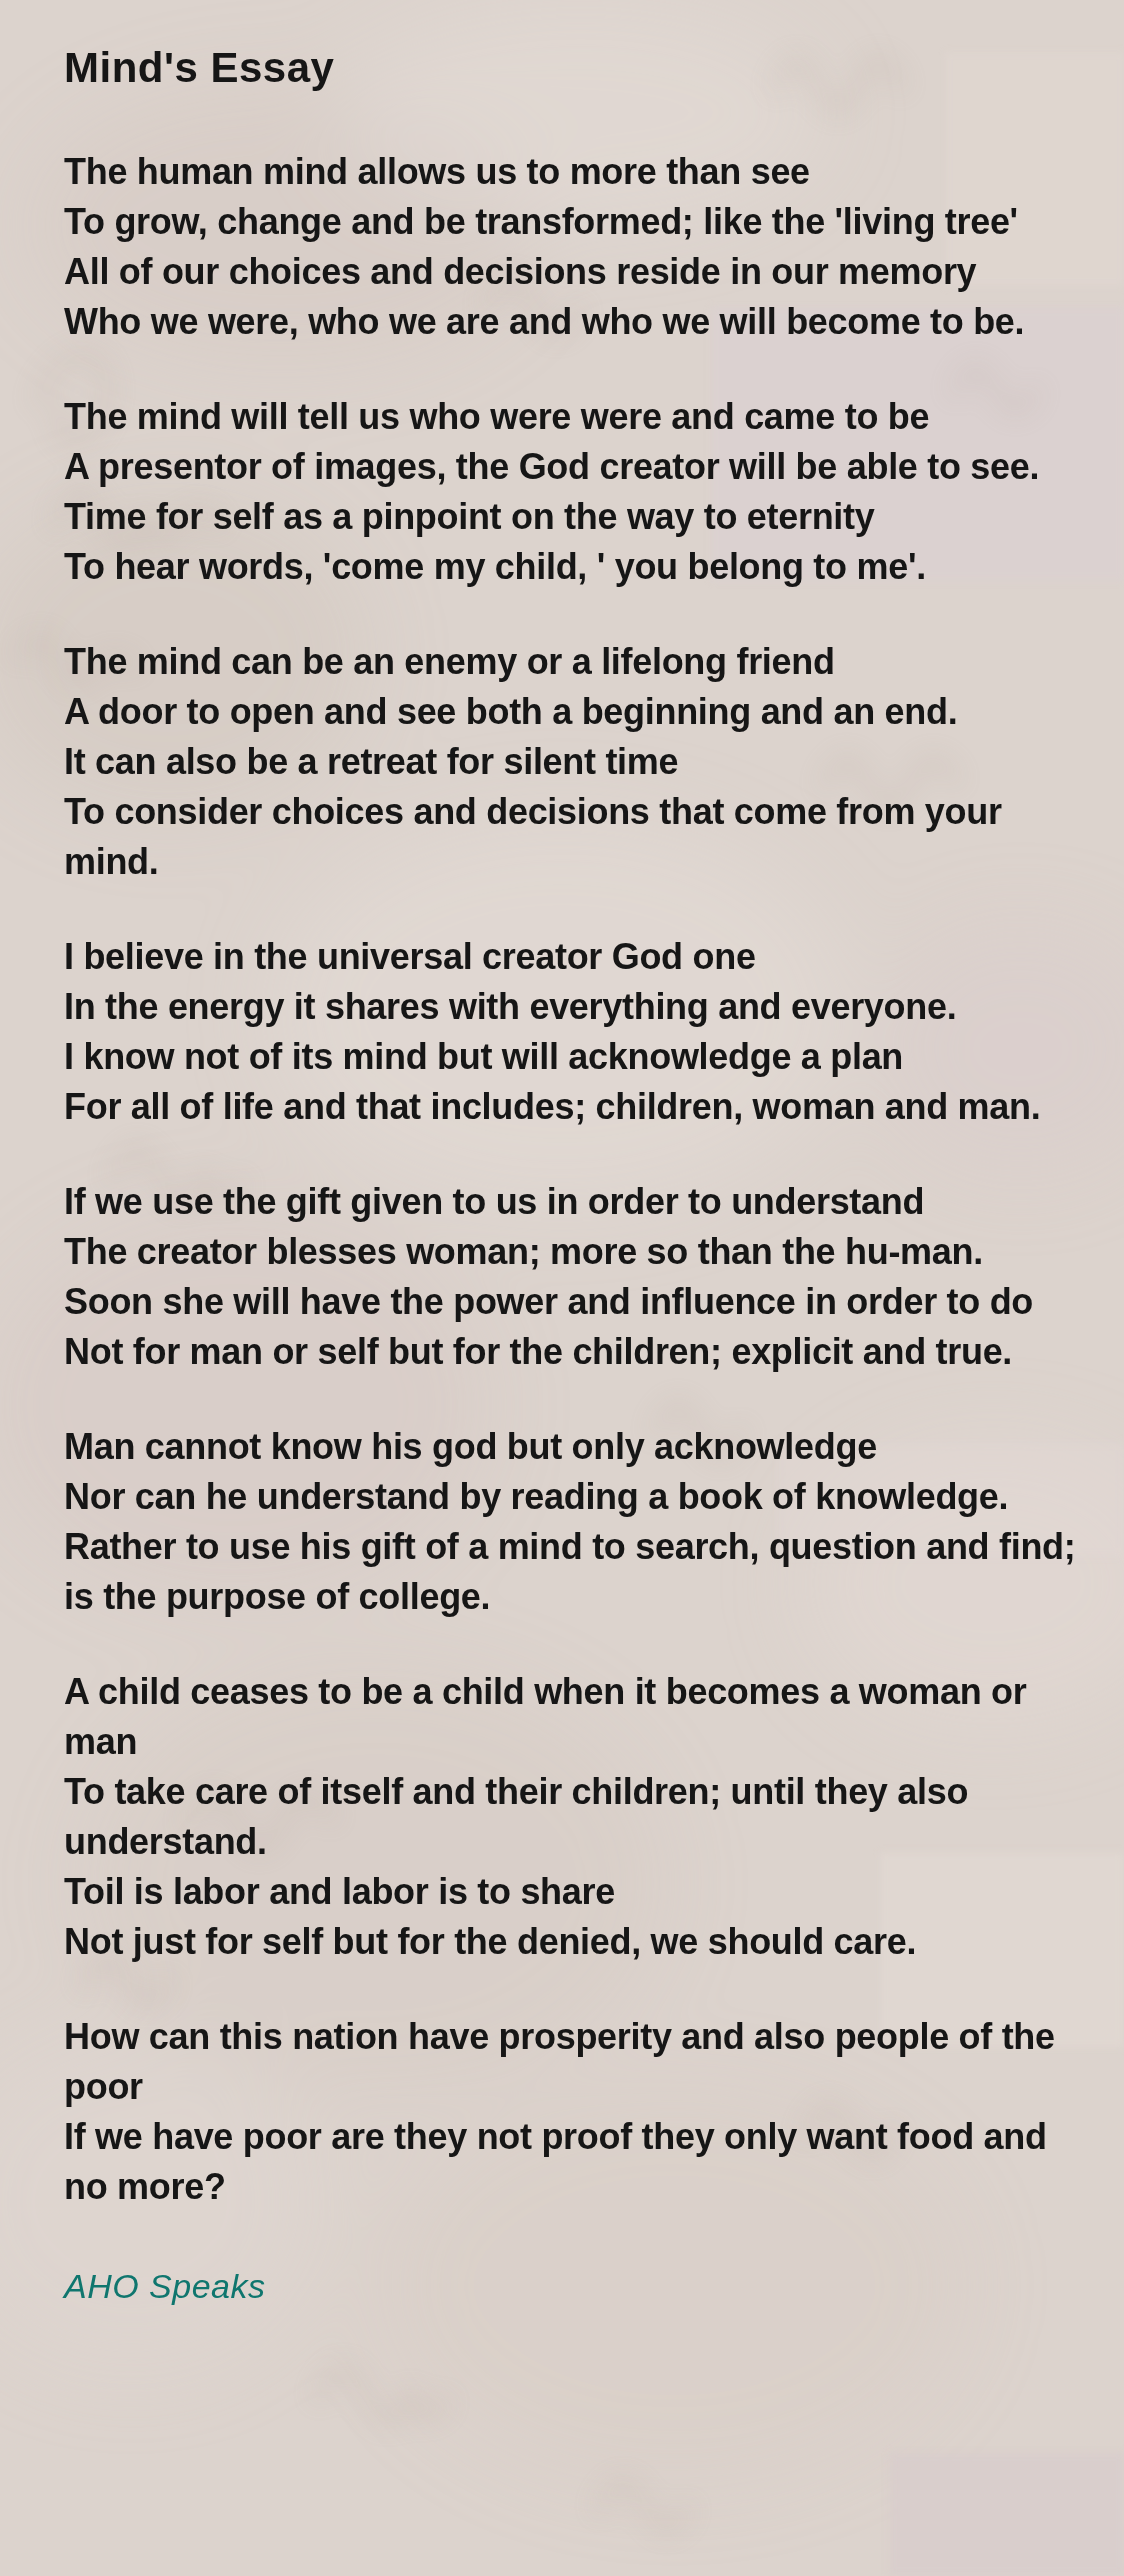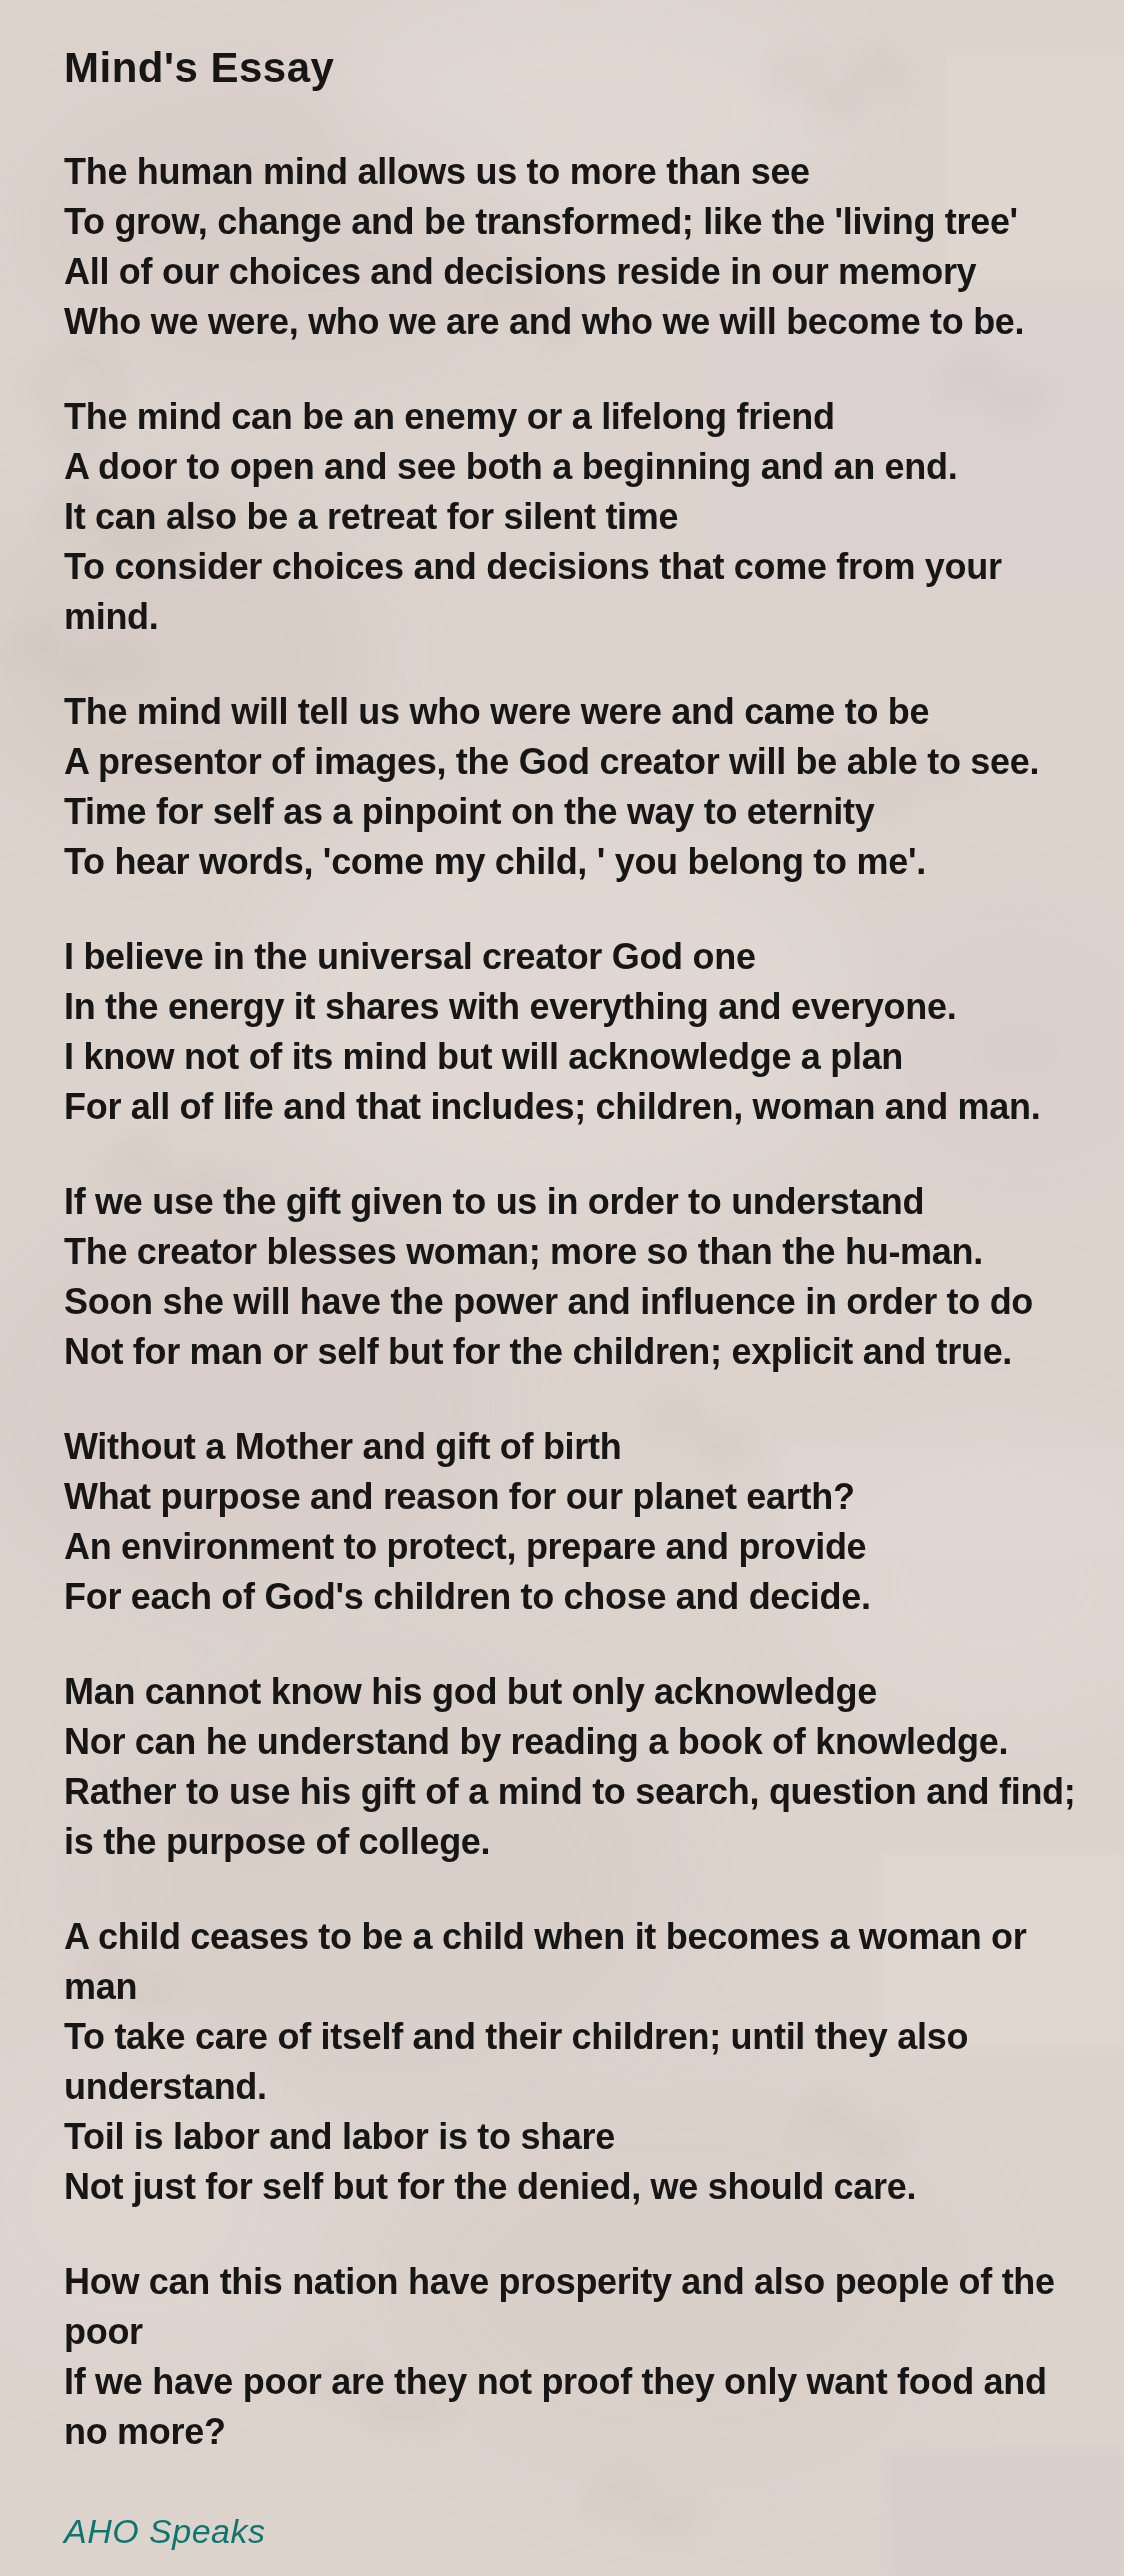--- a/index.html
+++ b/index.html
@@ -117,40 +117,36 @@
     </g>
   </svg>
 
   <main class="content">
     <h1 class="poem-title">Mind's Essay</h1>
 
     <p class="stanza first">The human mind allows us to more than see
 To grow, change and be  transformed; like the 'living tree'
 All of our choices and decisions reside in our memory
 Who we were, who we are and who we will become to be.</p>
+    <p class="stanza">The mind will tell us who were were and came to be
+A presentor of images, the God creator will be able to see.
+Time for self as a pinpoint on the way to eternity
+To hear words, 'come my child, ' you belong to me'.</p>
     <p class="stanza">The mind can be an enemy or a lifelong friend
 A door to open and see both a beginning and an end.
 It can also be a retreat for silent time
 To consider choices and decisions that come from your mind.</p>
-    <p class="stanza">The mind will tell us who were were and came to be
-A presentor of images, the God creator will be able to see.
-Time for self as a pinpoint on the way to eternity
-To hear words, 'come my child, ' you belong to me'.</p>
     <p class="stanza">I believe in the universal creator God one
 In the energy it shares with everything and everyone.
 I know not of its mind but will acknowledge a plan
 For all of life and that includes; children, woman and man.</p>
     <p class="stanza">If we use the gift given to us in order to understand
 The creator blesses woman; more so than the hu-man.
 Soon she will have the power and influence in order to do
 Not for man or self but for the children; explicit and true.</p>
-    <p class="stanza">Without a Mother and gift of birth
-What purpose and reason for our planet earth?
-An environment to protect, prepare and provide
-For each of God's children to chose and decide.</p>
     <p class="stanza">Man cannot know his god but only acknowledge
 Nor can he understand by reading a book of knowledge.
 Rather to use his gift of a mind to search, question and find;
 is the purpose of college.</p>
     <p class="stanza">A child ceases to be a child when it becomes a woman or man
 To take care of itself and their children; until they also understand.
 Toil is labor and labor is to share
 Not just for self but for the denied, we should care.</p>
     <p class="stanza">How can this nation have prosperity and also people of the poor
 If we have poor are they not proof they only want food and no more?</p>

